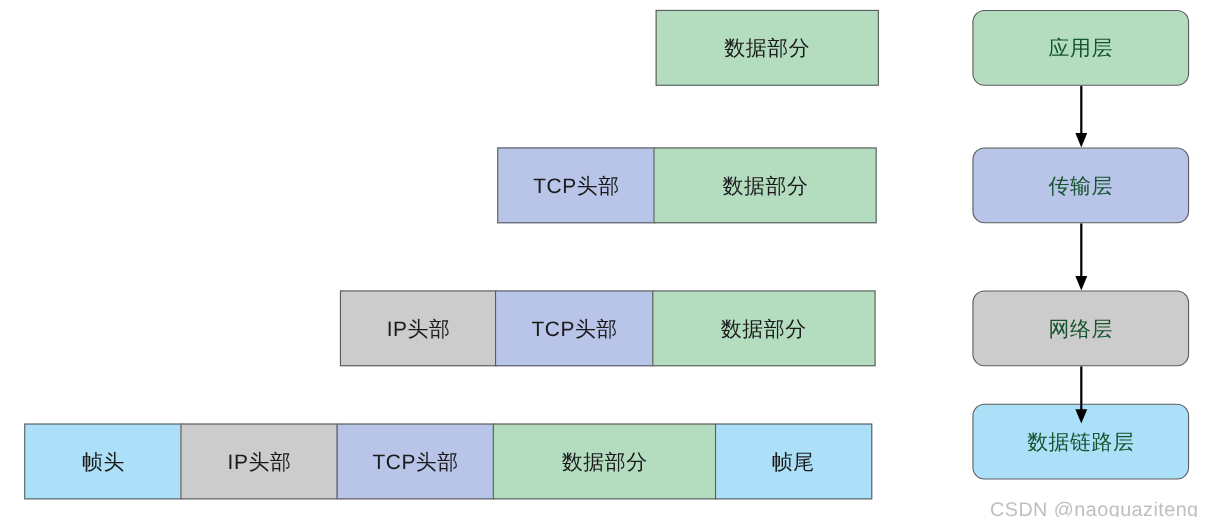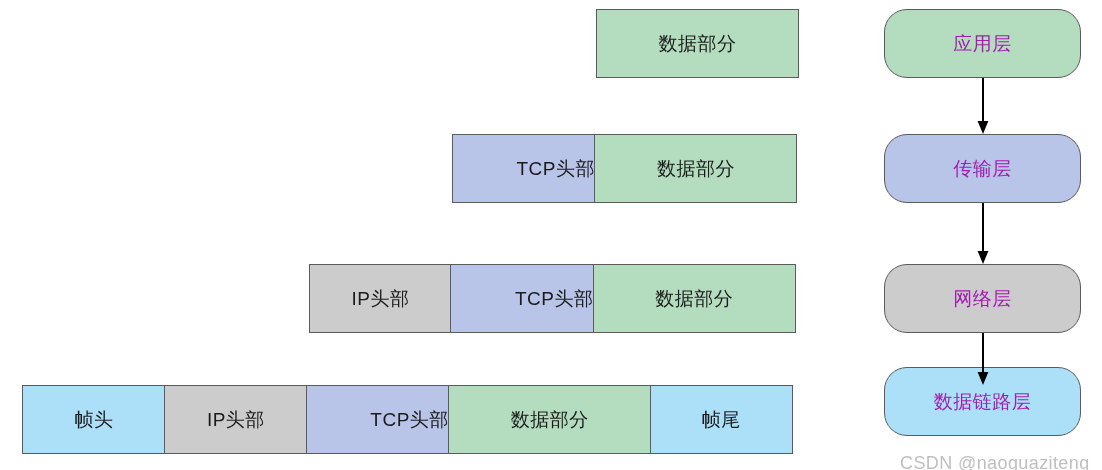--- a/index.html
+++ b/index.html
@@ -36,44 +36,44 @@
     align-items: center;
     justify-content: center;
     font-size: 19px;
     color: #1b1b1b;
     letter-spacing: 0.5px;
     white-space: nowrap;
   }
   .pdu-seg + .pdu-seg { margin-left: -1.6px; }
 
   .c-green { background: #b4ddc0; }
-  .c-blue  { background: #b8c4e8; justify-content: flex-end; }
+  .c-blue  { background: #b8c4e8; }
   .c-gray  { background: #cccccc; }
   .c-lblue { background: #ace0f9; }
 
   
   #row-app   { left: 596px; top: 9px;   width: 203px; }
   #row-tcp   { left: 452px; top: 134px; width: 347px; }
   #row-ip    { left: 309px; top: 264px; width: 490px; }
   #row-frame { left: 22px;  top: 385px; width: 777px; }
 
   
   .layer-box {
     position: absolute;
     left: 884px;
     width: 197px;
     height: 69px;
     box-sizing: border-box;
     border: 1.6px solid #5b5b5b;
-    border-radius: 23px;
+    border-radius: 11px;
     display: flex;
     align-items: center;
     justify-content: center;
     font-size: 19px;
-    color: #a21caf;
+    color: #14532d;
     letter-spacing: 0.5px;
     white-space: nowrap;
   }
   #layer-0 { top: 9px;   }
   #layer-1 { top: 134px; }
   #layer-2 { top: 264px; }
   #layer-3 { top: 367px; }
 
   .layer-arrow {
     position: absolute;

